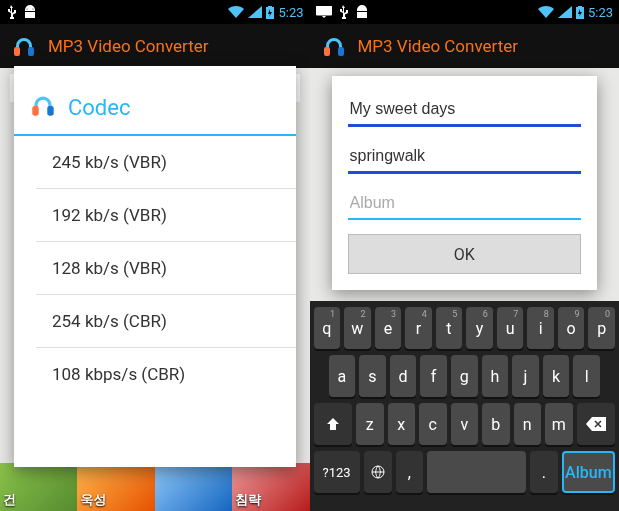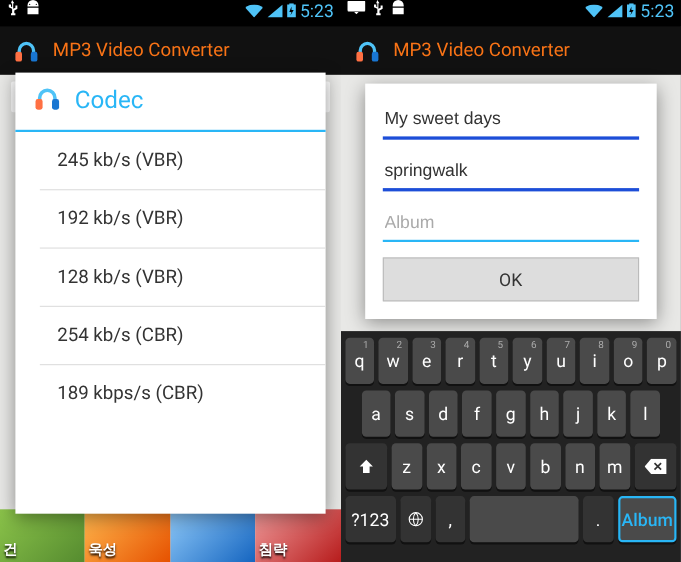--- a/index.html
+++ b/index.html
@@ -1,39 +1,39 @@
 <!DOCTYPE html>
 <html><head>
 <meta charset="utf-8">
 <style>
   * { box-sizing: border-box; margin: 0; padding: 0; }
   body { font-family: Roboto, Arial, sans-serif; background: #fff; }
   .container { display: flex; width: 619px; height: 511px; background: #ddd; }
   .phone { width: 309.5px; height: 511px; background: #000; position: relative; overflow: hidden; display: flex; flex-direction: column; }
 
   
-  .status-bar { height: 24px; background: #000; display: flex; align-items: flex-start; padding: 0 6px; color: #fff; font-size: 16px; }
+  .status-bar { height: 24px; background: #000; display: flex; align-items: center; padding: 0 6px; color: #fff; font-size: 13px; }
   .status-left { display: flex; align-items: center; gap: 6px; }
   .status-right { margin-left: auto; display: flex; align-items: center; gap: 4px; color: #4fc3f7; }
   .status-icon { fill: #fff; }
   .status-icon-blue { fill: #4fc3f7; }
   .status-time { color: #4fc3f7; font-weight: 400; }
 
   
   .action-bar { height: 44px; background: #111; display: flex; align-items: center; padding: 0 10px; gap: 10px; }
   .action-title { color: #f97316; font-size: 17px; font-weight: 400; }
   .app-icon svg { display: block; }
 
   
   .backdrop { flex: 1; background: #e8e8e6; position: relative; }
   .backdrop-text { position: absolute; top: 6px; left: 10px; right: 10px; color: #777; font-size: 14px; background: #fff; padding: 6px 8px; border-radius: 2px; }
 
   
   .dialog { position: absolute; left: 14px; right: 14px; top: 66px; bottom: 44px; background: #fff; box-shadow: 0 4px 16px rgba(0,0,0,.4); display: flex; flex-direction: column; }
-  .dialog-header { display: flex; align-items: center; gap: 10px; padding: 8px 14px 10px; }
+  .dialog-header { display: flex; align-items: center; gap: 10px; padding: 24px 14px 10px; }
   .dialog-title { color: #29b6f6; font-size: 22px; font-weight: 400; }
   .dialog-divider { height: 2px; background: #29b6f6; margin: 0 0 0 0; }
   .codec-list { flex: 1; overflow: hidden; margin-left: 22px; }
   .codec-item { padding: 16px 16px; font-size: 17px; color: #333; border-bottom: 1px solid #ddd; }
   .codec-item:last-child { border-bottom: none; }
 
   
   .ad-strip { position: absolute; left: 0; right: 0; bottom: 0; height: 48px; display: flex; }
   .ad-tile { flex: 1; position: relative; overflow: hidden; }
   .ad-t1 { background: linear-gradient(135deg,#8bc34a,#558b2f); }
@@ -126,21 +126,21 @@
             </svg>
         </span>
         <span class="dialog-title">Codec</span>
       </div>
       <div class="dialog-divider"></div>
       <div class="codec-list">
         <div class="codec-item">245 kb/s (VBR)</div>
         <div class="codec-item">192  kb/s (VBR)</div>
         <div class="codec-item">128  kb/s (VBR)</div>
         <div class="codec-item">254 kb/s (CBR)</div>
-        <div class="codec-item">189 kbps/s (CBR)</div>
+        <div class="codec-item">108 kbps/s (CBR)</div>
       </div>
     </div>
   </div>
 
   <div class="phone">
     <div class="status-bar">
       <div class="status-left">
         <svg width="16" height="12" viewBox="0 0 16 12">
             <rect class="status-icon" x="0" y="0" width="16" height="9" rx="1" fill="none" stroke="#fff"></rect>
             <rect fill="#fff" x="2" y="2" width="2" height="2"></rect>
@@ -258,21 +258,21 @@
         <div class="key">n</div>
         <div class="key">m</div>
         <div class="key key-back">
             <svg width="20" height="14" viewBox="0 0 20 14">
               <path fill="#fff" d="M6 0h14v14H6L0 7z"></path>
               <path stroke="#333" stroke-width="1.5" d="M9 4l6 6M15 4l-6 6"></path>
             </svg>
           </div>
       </div>
       <div class="krow">
-        <div class="key key-wide" style="font-size:16px">?123</div>
+        <div class="key key-wide" style="font-size:13px">?123</div>
         <div class="key" style="flex:.9;background:#333">
             <svg width="16" height="16" viewBox="0 0 16 16">
               <circle cx="8" cy="8" r="6" fill="none" stroke="#fff"></circle>
               <path stroke="#fff" fill="none" d="M2 8h12M8 2c3 3 3 9 0 12M8 2c-3 3-3 9 0 12"></path>
             </svg>
           </div>
         <div class="key" style="flex:.9;background:#333">,</div>
         <div class="key key-space"></div>
         <div class="key" style="flex:.9;background:#333">.</div>
         <div class="key key-next">Album</div>

